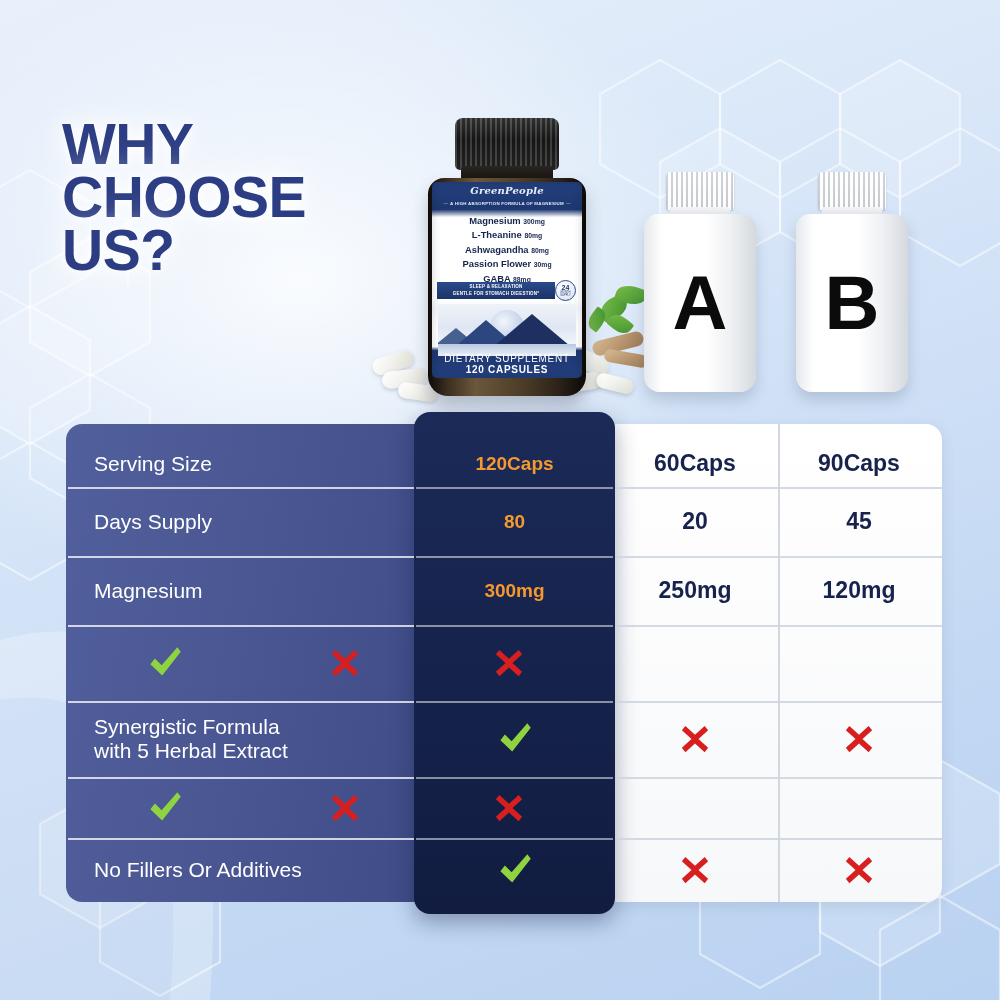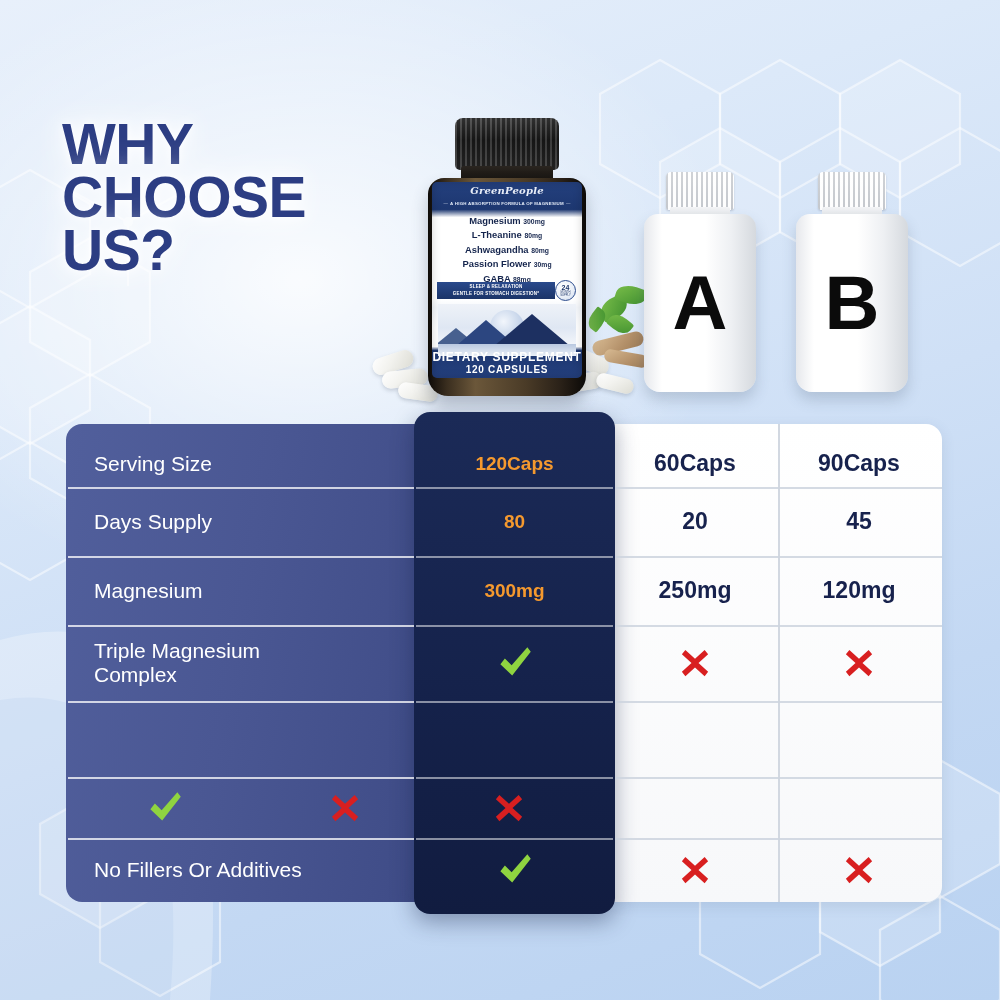--- a/index.html
+++ b/index.html
@@ -105,21 +105,21 @@
   }
   .art .mt {
     position:absolute; bottom:10px; width:0; height:0; border-style:solid;
   }
   .art .mt1 { left:18px; border-width:0 30px 26px 30px; border-color:transparent transparent #2c4680 transparent; }
   .art .mt2 { left:56px; border-width:0 38px 32px 38px; border-color:transparent transparent #1d3061 transparent; }
   .art .mt3 { left:-4px; border-width:0 22px 18px 22px; border-color:transparent transparent #47608f transparent; }
   .art .water { position:absolute; bottom:0; left:0; right:0; height:12px;
     background:linear-gradient(180deg,#b9c8e0 0%,#e9eff7 100%); }
   .foot { position:absolute; bottom:3px; left:0; right:0; text-align:center; color:#fff; }
-  .foot div:first-child { font-size:12px; font-weight:bold; letter-spacing:.7px; }
+  .foot div:first-child { font-size:10px; font-weight:normal; letter-spacing:.7px; }
   .foot div:last-child { font-size:10px; font-weight:bold; letter-spacing:.7px; }
 
   
   .bottleW { position:absolute; width:112px; height:220px; }
   .bW-cap {
     position:absolute; left:22px; top:0; width:68px; height:38px;
     background:
       repeating-linear-gradient(90deg, rgba(170,175,182,.55) 0 2px, rgba(255,255,255,.95) 2px 5px),
       linear-gradient(180deg,#ffffff 0%,#e3e5e8 100%);
     border-radius:5px 5px 3px 3px; box-shadow:0 1px 2px rgba(80,90,110,.25);
@@ -363,43 +363,60 @@
     </div>
 
     <div class="row" style="top:132px; height:69px;">
       <div class="cell c-label">Magnesium</div>
       <div class="cell c-hl">300mg</div>
       <div class="cell c-comp">250mg</div>
       <div class="cell c-comp">120mg</div>
     </div>
 
     <div class="row" style="top:201px; height:76px;">
-      <div class="cell c-label">
-        <div>
-          <div>Triple Magnesium</div>
-          <div>Complex</div>
-        </div>
-      </div>
       <div class="cell c-hl">
         <svg class="check" viewBox="0 0 32 32">
           <path d="M3 17 L7 12 L13 18 L27 2 L30 6 L13.5 27 Z" fill="#8fd440"></path>
         </svg>
       </div>
       <div class="cell c-comp">
         <svg class="cross" viewBox="0 0 32 32">
           <path d="M5 1 L16 11 L27 1 L31 6 L20 16 L31 26 L27 31 L16 21 L5 31 L1 26 L12 16 L1 6 Z" fill="#d81f20"></path>
         </svg>
       </div>
       <div class="cell c-comp">
         <svg class="cross" viewBox="0 0 32 32">
           <path d="M5 1 L16 11 L27 1 L31 6 L20 16 L31 26 L27 31 L16 21 L5 31 L1 26 L12 16 L1 6 Z" fill="#d81f20"></path>
         </svg>
       </div>
     </div>
 
+    <div class="row" style="top:277px; height:76px;">
+      <div class="cell c-label">
+        <div>
+          <div>Synergistic Formula</div>
+          <div>with 5 Herbal Extract</div>
+        </div>
+      </div>
+      <div class="cell c-hl">
+        <svg class="check" viewBox="0 0 32 32">
+          <path d="M3 17 L7 12 L13 18 L27 2 L30 6 L13.5 27 Z" fill="#8fd440"></path>
+        </svg>
+      </div>
+      <div class="cell c-comp">
+        <svg class="cross" viewBox="0 0 32 32">
+          <path d="M5 1 L16 11 L27 1 L31 6 L20 16 L31 26 L27 31 L16 21 L5 31 L1 26 L12 16 L1 6 Z" fill="#d81f20"></path>
+        </svg>
+      </div>
+      <div class="cell c-comp">
+        <svg class="cross" viewBox="0 0 32 32">
+          <path d="M5 1 L16 11 L27 1 L31 6 L20 16 L31 26 L27 31 L16 21 L5 31 L1 26 L12 16 L1 6 Z" fill="#d81f20"></path>
+        </svg>
+      </div>
+    </div>
 
     <div class="row" style="top:353px; height:61px;">
       <div class="cell c-hl">
         <svg class="check" viewBox="0 0 32 32">
           <path d="M3 17 L7 12 L13 18 L27 2 L30 6 L13.5 27 Z" fill="#8fd440"></path>
         </svg>
       </div>
       <div class="cell c-comp">
         <svg class="cross" viewBox="0 0 32 32">
           <path d="M5 1 L16 11 L27 1 L31 6 L20 16 L31 26 L27 31 L16 21 L5 31 L1 26 L12 16 L1 6 Z" fill="#d81f20"></path>

